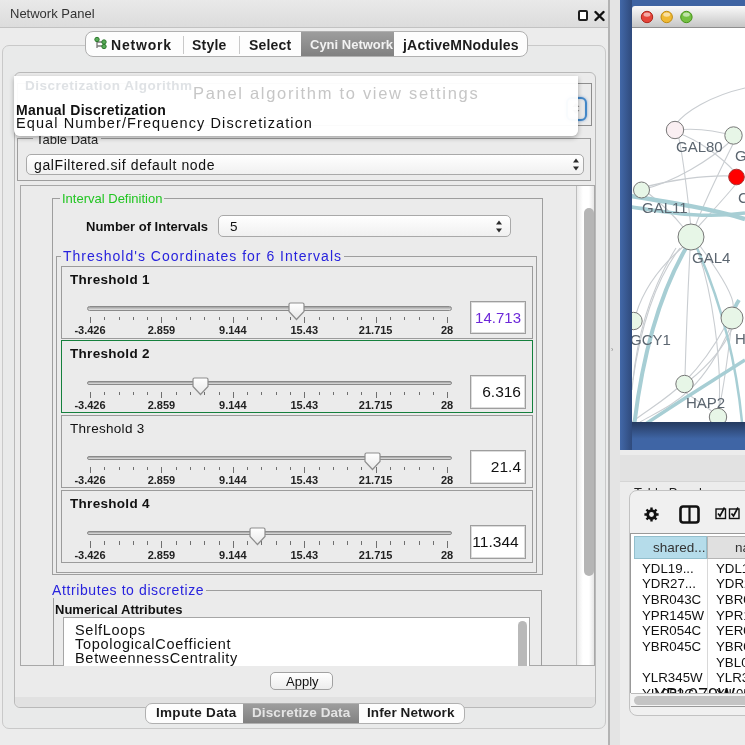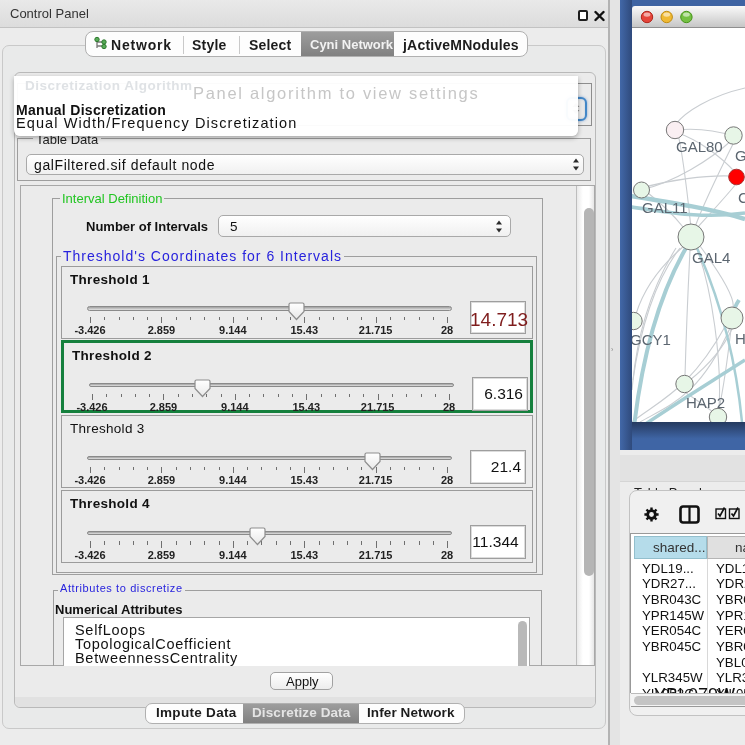--- a/index.html
+++ b/index.html
@@ -6,21 +6,21 @@
   body { font-family:"Liberation Sans", sans-serif; background:#ececec; position:relative; }
   .abs { position:absolute; }
   .lbl { position:absolute; white-space:nowrap; }
 </style>
 </head>
 <body>
 
 <div class="abs" style="left:0;top:0;width:610px;height:745px;background:#ececec;"></div>
 
 <div class="abs" style="left:0;top:0;width:610px;height:28px;background:linear-gradient(#e9e9e9,#dcdcdc);border-bottom:1px solid #c2c2c2;"></div>
-<div class="lbl" style="left:10px;top:6px;font-size:13px;color:#333;">Control Panel</div>
+<div class="lbl" style="left:10px;top:6px;font-size:13px;color:#333;">Network Panel</div>
 
 <div class="abs" style="left:577.5px;top:10px;width:10.5px;height:11px;border:2px solid #1d1d1d;border-radius:2px;background:#fff;"></div>
 <svg class="abs" style="left:594px;top:10px;" width="11" height="12" viewBox="0 0 11 12">
     <path d="M1.5 2 L9.5 10 M9.5 2 L1.5 10" stroke="#111" stroke-width="2.4" stroke-linecap="round"></path>
   </svg>
 
 <div class="abs" style="left:2px;top:45px;width:604px;height:684px;background:#e9eaea;border:1px solid #c9c9c9;border-radius:7px;"></div>
 
 <div class="abs" style="left:14px;top:72px;width:582px;height:636px;background:#ebebeb;border:1px solid #b9b9b9;border-radius:6px;"></div>
 <div class="abs" style="left:15px;top:697px;width:580px;height:10px;background:#e1e1e1;border-radius:0 0 6px 6px;"></div>
@@ -108,23 +108,23 @@
       <svg class="abs" style="left:225.8px;top:35.5px;" width="17" height="19" viewBox="0 0 17 19">
     <path d="M2.5 1 H14.5 Q16 1 16 2.5 V9.5 L8.5 17.5 L1 9.5 V2.5 Q1 1 2.5 1 Z" fill="url(#g0)" stroke="#8d8d8d" stroke-width="1.2"></path>
     <defs>
           <linearGradient id="g0" x1="0" y1="0" x2="0" y2="1">
             <stop offset="0" stop-color="#fff"></stop>
             <stop offset="1" stop-color="#e8e8e8"></stop>
           </linearGradient>
         </defs>
   </svg>
       <div class="abs" style="left:408px;top:34px;width:56px;height:33.5px;background:#fff;border:1px solid #9e9e9e;box-shadow:inset 0 0 0 1px #dcdcdc;"></div>
-      <div class="lbl" style="left:408px;top:42px;width:51px;text-align:right;font-size:19px;color:#7f1d1d;">14.713</div>
+      <div class="lbl" style="left:408px;top:42px;width:51px;text-align:right;font-size:15px;color:#6d28d9;">14.713</div>
     </div>
-    <div class="abs" style="left:61px;top:340.4px;width:471.5px;height:73px;border:3px solid #15803d;">
+    <div class="abs" style="left:61px;top:340.4px;width:471.5px;height:73px;border:1px solid #15803d;">
       <div class="lbl" style="left:8px;top:5px;font-size:13.5px;letter-spacing:0.3px;font-weight:bold;color:#111;">Threshold 2</div>
       <div class="abs" style="left:25px;top:39.5px;width:365px;height:4.5px;background:linear-gradient(#9f9f9f,#e3e3e3);border:1px solid #8a8a8a;border-radius:3px;"></div>
       <div class="abs" style="left:28.0px;top:50.3px;width:1px;height:6.5px;background:#6f6f6f;"></div>
       <div class="abs" style="left:42.3px;top:50.3px;width:1px;height:3.5px;background:#6f6f6f;"></div>
       <div class="abs" style="left:56.6px;top:50.3px;width:1px;height:3.5px;background:#6f6f6f;"></div>
       <div class="abs" style="left:70.9px;top:50.3px;width:1px;height:3.5px;background:#6f6f6f;"></div>
       <div class="abs" style="left:85.1px;top:50.3px;width:1px;height:3.5px;background:#6f6f6f;"></div>
       <div class="abs" style="left:99.4px;top:50.3px;width:1px;height:6.5px;background:#6f6f6f;"></div>
       <div class="abs" style="left:113.7px;top:50.3px;width:1px;height:3.5px;background:#6f6f6f;"></div>
       <div class="abs" style="left:128.0px;top:50.3px;width:1px;height:3.5px;background:#6f6f6f;"></div>
@@ -254,21 +254,21 @@
             <stop offset="1" stop-color="#e8e8e8"></stop>
           </linearGradient>
         </defs>
   </svg>
       <div class="abs" style="left:408px;top:34px;width:56px;height:33.5px;background:#fff;border:1px solid #9e9e9e;box-shadow:inset 0 0 0 1px #dcdcdc;"></div>
       <div class="lbl" style="left:408px;top:42px;width:51px;text-align:center;font-size:15.5px;color:#111;">11.344</div>
     </div>
   </div>
 
 <div class="abs" style="left:53px;top:590px;width:489px;height:76px;border:1px solid #9e9e9e;border-bottom:none;"></div>
-<div class="lbl" style="left:58px;top:582px;font-size:11px;letter-spacing:0.6px;color:#2823dd;background:#ebebeb;padding:0 2px;">Attributes to discretize</div>
+<div class="lbl" style="left:50px;top:582px;font-size:14px;letter-spacing:0.6px;color:#2823dd;background:#ebebeb;padding:0 2px;">Attributes to discretize</div>
 <div class="lbl" style="left:55px;top:602px;font-size:13px;font-weight:bold;color:#111;">Numerical Attributes</div>
 <div class="abs" style="left:63px;top:617px;width:467px;height:49px;background:#fff;border:1px solid #a6a6a6;border-bottom:none;"></div>
 <div class="lbl" style="left:75px;top:622px;font-size:14.5px;color:#111;letter-spacing:0.7px;">SelfLoops</div>
 <div class="lbl" style="left:75px;top:636px;font-size:14.5px;color:#111;letter-spacing:0.7px;">TopologicalCoefficient</div>
 <div class="lbl" style="left:75px;top:650px;font-size:14.5px;color:#111;letter-spacing:0.7px;">BetweennessCentrality</div>
 <div class="abs" style="left:518px;top:621px;width:9px;height:45px;background:#b9b9b9;border-radius:5px 5px 0 0;"></div>
 
 <div class="abs" style="left:270px;top:672px;width:63px;height:18px;background:linear-gradient(#ffffff,#ededed);border:1px solid #a2a2a2;border-radius:5px;"></div>
 <div class="lbl" style="left:286px;top:674px;font-size:13px;color:#111;">Apply</div>
 
@@ -412,13 +412,13 @@
 
 <div class="abs" style="left:566px;top:97px;width:21px;height:23.5px;border:2.5px solid #4287c7;border-radius:6px;background:#e9e9e9;box-shadow:0 0 3px rgba(120,160,210,0.9), inset 0 0 2px rgba(120,160,210,0.5);"></div>
 <svg class="abs" style="left:571px;top:102px;opacity:0.5;" width="10" height="13" viewBox="0 0 10 13">
   <path d="M5 1 L8.5 5 H1.5 Z" fill="#333"></path>
     <path d="M5 12 L1.5 8 H8.5 Z" fill="#333"></path>
 </svg>
 <div class="abs" style="left:14px;top:76px;width:564px;height:60px;background:rgba(255,255,255,0.965);border-radius:0 0 6px 6px;box-shadow:0 2px 5px rgba(0,0,0,0.3);"></div>
 <div class="lbl" style="left:25px;top:78px;font-size:13.5px;letter-spacing:0.5px;color:#dfe2e5;font-weight:bold;">Discretization Algorithm</div>
 <div class="lbl" style="left:193px;top:83.5px;font-size:16.5px;letter-spacing:1.7px;color:#c6c6c6;">Panel algorithm to view settings</div>
 <div class="lbl" style="left:16px;top:102px;font-size:14px;letter-spacing:0.3px;color:#111;font-weight:bold;">Manual Discretization</div>
-<div class="lbl" style="left:16px;top:114.5px;font-size:14.5px;letter-spacing:1.1px;color:#111;">Equal Width/Frequency Discretization</div>
+<div class="lbl" style="left:16px;top:114.5px;font-size:14.5px;letter-spacing:1.1px;color:#111;">Equal Number/Frequency Discretization</div>
 
 </body></html>

